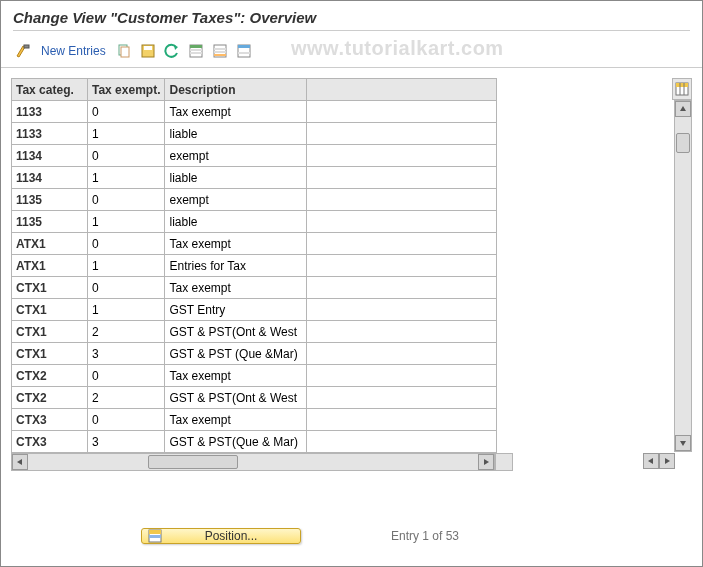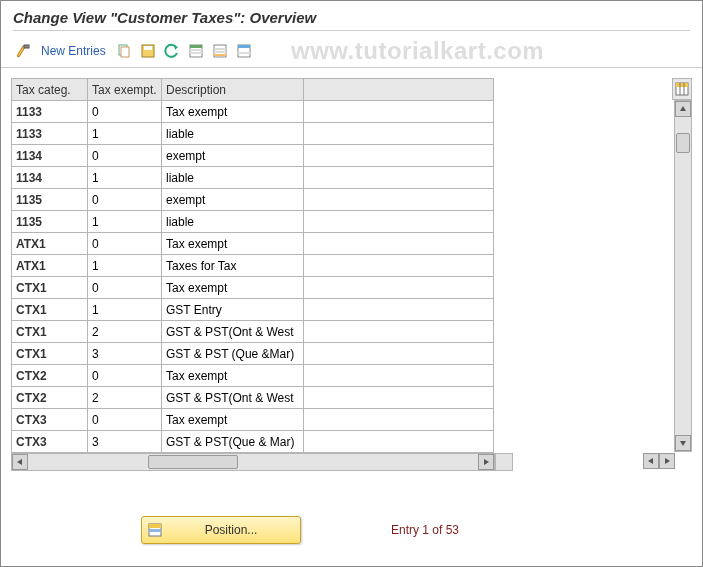--- a/index.html
+++ b/index.html
@@ -22,21 +22,21 @@
     font-style: italic;
     font-weight: bold;
     font-size: 15px;
     color: #333;
   }
   .watermark {
     position: absolute;
     top: 36px;
     left: 290px;
     color: #ddd;
-    font-size: 24px;
+    font-size: 20px;
     font-weight: bold;
     font-style: normal;
     letter-spacing: 0.5px;
     z-index: 5;
   }
   .title-divider {
     border: none;
     border-top: 1px solid #ccc;
     margin: 4px 0 6px 0;
   }
@@ -75,21 +75,21 @@
     height: 22px;
     padding: 0 4px;
     text-align: left;
     font-size: 12px;
     background: #fff;
     white-space: nowrap;
     overflow: hidden;
   }
   table.grid th {
     background: #e7e7e7;
-    font-weight: normal;
+    font-weight: bold;
     color: #333;
   }
   .col-categ { width: 76px; }
   .col-class { width: 74px; }
   .col-desc  { width: 142px; }
   .col-blank { width: 190px; }
 
   td.readonly { background: #e9e9e9; color:#333;font-weight:bold; }
   td.editable { background: #fff; }
   td.sel { background: #c6e0fb; }
@@ -159,35 +159,35 @@
   .footer {
     position: absolute;
     bottom: 22px;
     left: 0; right:0;
     display:flex;
     align-items:center;
   }
   .position-btn {
     margin-left: 140px;
     width: 160px;
-    height: 28px;
+    height: 16px;
     background: linear-gradient(#fff6c8,#fde27a);
     border:1px solid #c9a227;
     border-radius:3px;
     display:flex;
     align-items:center;
     padding:0 6px;
     gap:6px;
     cursor:pointer;
     box-shadow: 1px 1px 2px rgba(0,0,0,0.2);
   }
   .position-btn span { flex:1; text-align:center; color:#333;}
   .entry-text {
     margin-left: 90px;
-    color:#7f1d1d;
+    color:#737373;
     font-size:12px;
   }
 </style>
 </head>
 <body>
 
 <div class="title-area">
   <div class="title-text">Change View "Customer Taxes": Overview</div>
   <hr class="title-divider">
   <div class="watermark">www.tutorialkart.com</div>
@@ -300,21 +300,21 @@
         </tr>
         <tr>
           <td class="readonly">ATX1</td>
           <td class="editable">0</td>
           <td class="editable">Tax exempt</td>
           <td class="editable"></td>
         </tr>
         <tr>
           <td class="readonly">ATX1</td>
           <td class="editable">1</td>
-          <td class="editable">Taxes for Tax</td>
+          <td class="editable">Entries for Tax</td>
           <td class="editable"></td>
         </tr>
         <tr>
           <td class="readonly">CTX1</td>
           <td class="editable">0</td>
           <td class="editable">Tax exempt</td>
           <td class="editable"></td>
         </tr>
         <tr>
           <td class="readonly">CTX1</td>

